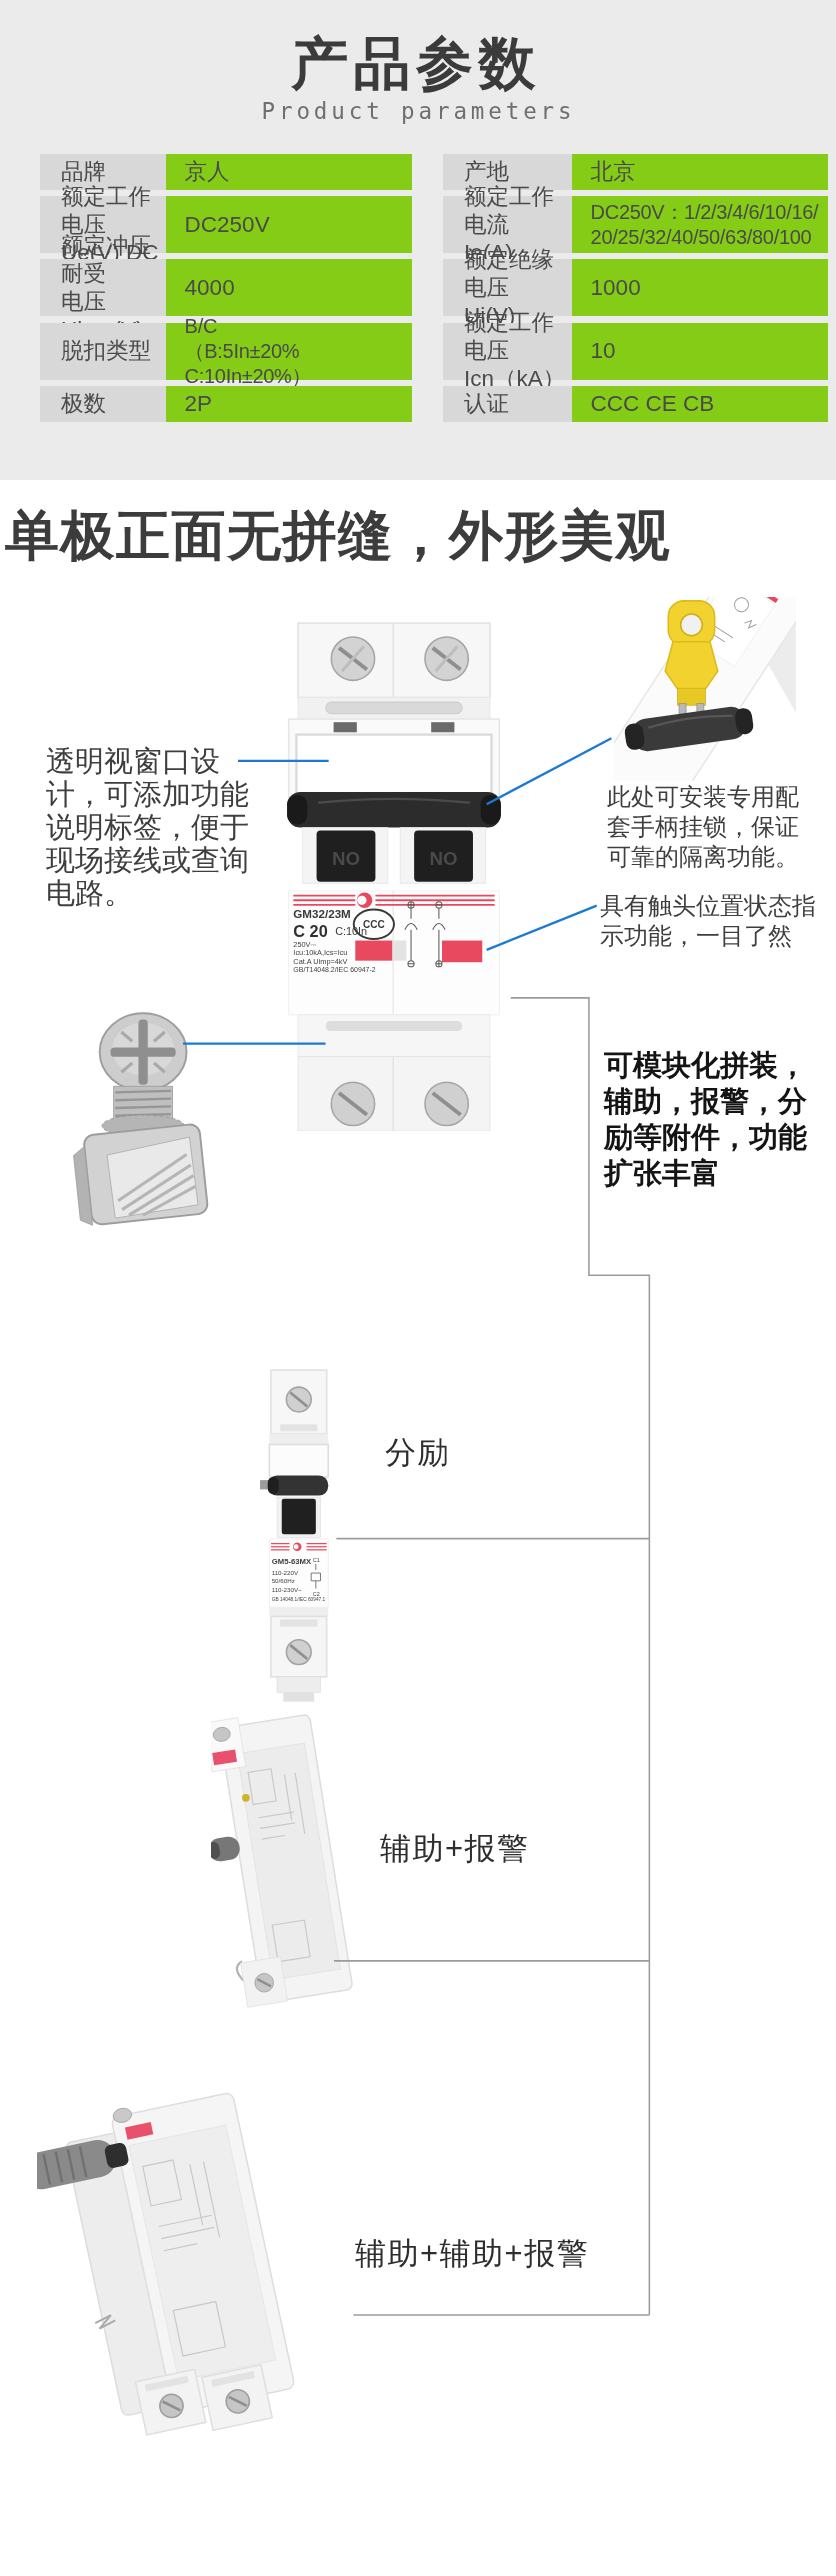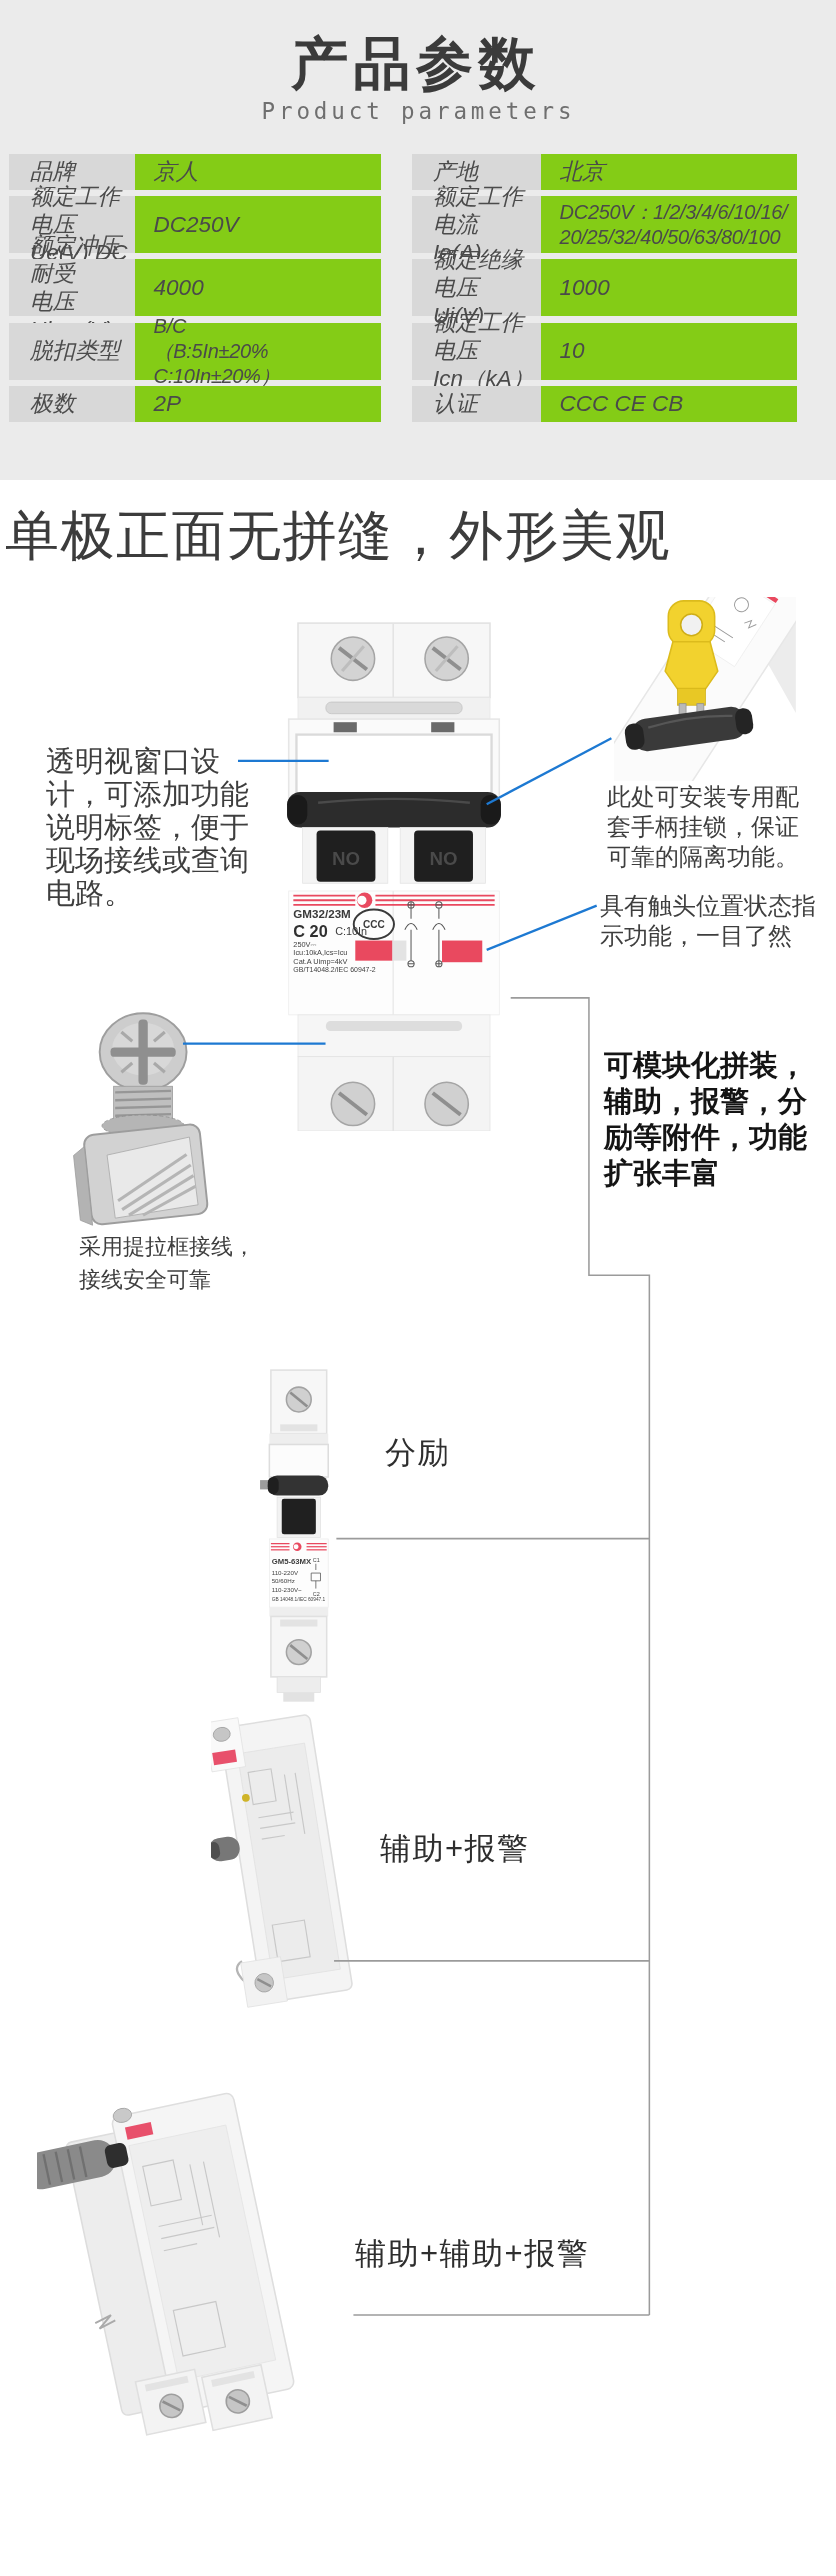--- a/index.html
+++ b/index.html
@@ -17,34 +17,34 @@
     left:0; top:26px; width:832px; text-align:center;
     font-size:57px; font-weight:700; color:#3b3b3b; letter-spacing:5.4px;
   }
   #page-subtitle {
     left:0; top:98px; width:837px; text-align:center;
     font-family:"DejaVu Sans Mono","Liberation Mono",monospace;
     font-size:22.5px; color:#6f6f6f; letter-spacing:3.9px;
   }
 
   
-  #spec-table { left:9px; top:154px; width:788px;font-style:italic; }
+  #spec-table { left:40px; top:154px; width:788px; }
   .row { display:flex; margin-bottom:6.2px; }
   .h46 { height:36px; } .h74 { height:57px; }
   .tl, .tv { display:flex; align-items:center; white-space:pre-line; }
   .tl { background:#d8d8d8; color:#4b4b4b; font-size:22.5px; line-height:28px; padding-left:21px; }
   .tv { background:#84cc16; color:#4a4a4a; font-size:22.5px; line-height:26px; padding-left:18.6px; }
   .tl-l { width:126px; } .tv-l { width:246px; margin-right:31px; }
   .tl-r { width:129px; } .tv-r { width:256px; }
   .fs26 { font-size:20px; line-height:25px; letter-spacing:-0.3px; }
 
   
   #feature-heading {
     left:0; top:500px; width:676px; text-align:center;
-    font-size:54px; font-weight:400; color:#3c3c3c; letter-spacing:1.5px;
+    font-size:54px; font-weight:700; color:#3c3c3c; letter-spacing:1.5px;
   }
   .callout { color:#3e3e3e; }
   #c-window   { left:46px;  top:745px;  width:222px; font-size:29px; line-height:33px; }
   #c-padlock  { left:607px; top:782px; width:203px; font-size:24px; line-height:30px; }
   #c-indicator{ left:600px; top:891px; width:226px; font-size:24px; line-height:30px; }
   #c-modular  { left:604px; top:1047px; width:211px; font-size:29px; line-height:36px; font-weight:700; color:#141414; }
   #c-terminal { left:79px; top:1230px; width:187px; font-size:22px; line-height:33px; }
   .acc-label { font-size:31px; font-weight:500; color:#2e2e2e; letter-spacing:1.5px; }
   #acc1-label { left:385px; top:1432px; }
   #acc2-label { left:380px; top:1828px; }
@@ -380,20 +380,19 @@
       <line x1="628" y1="1038" x2="789" y2="953"></line>
       <line x1="628" y1="1226" x2="770" y2="1169"></line>
       <line x1="236" y1="1347" x2="420" y2="1347"></line>
     </g>
   </svg>
 
   <div class="abs callout" id="c-window">透明视窗口设计，可添加功能说明标签，便于现场接线或查询电路。</div>
   <div class="abs callout" id="c-padlock">此处可安装专用配套手柄挂锁，保证可靠的隔离功能。</div>
   <div class="abs callout" id="c-indicator">具有触头位置状态指示功能，一目了然</div>
   <div class="abs callout" id="c-modular">可模块化拼装，辅助，报警，分励等附件，功能扩张丰富</div>
-  <div class="abs callout" id="c-terminal">采用提拉框接线，接线安全可靠</div>
 
   <div class="abs acc-label" id="acc1-label">分励</div>
   <div class="abs acc-label" id="acc2-label">辅助+报警</div>
   <div class="abs acc-label" id="acc3-label">辅助+辅助+报警</div>
 
 </div>
 
 
 </body></html>

